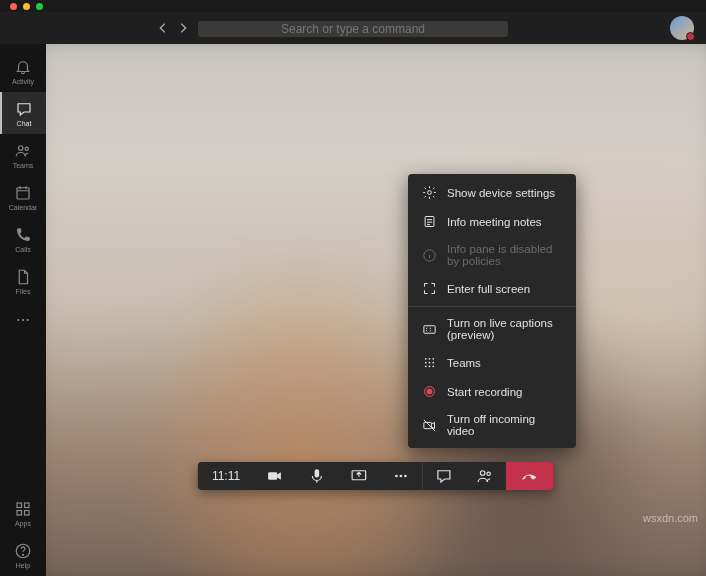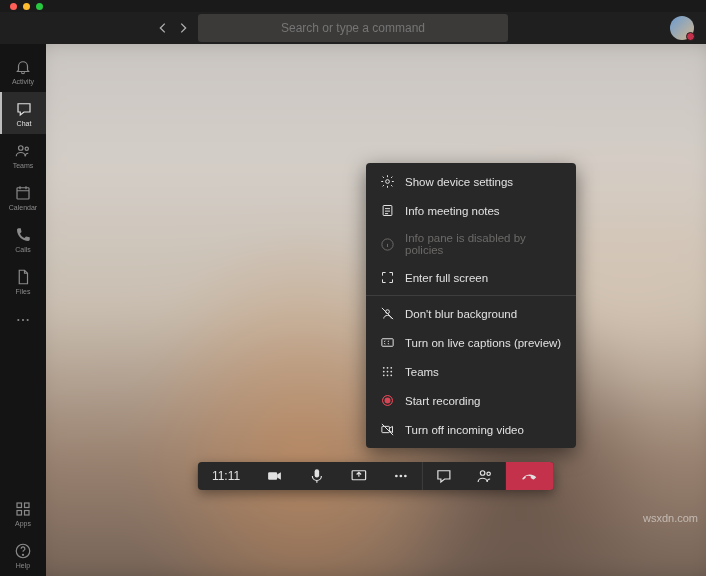--- a/index.html
+++ b/index.html
@@ -11,21 +11,21 @@
     .mac-close { background: #ff5f57; }
     .mac-min { background: #febc2e; }
     .mac-max { background: #28c840; }
 
     
     .topbar { height: 32px; background: #1f1f1f; display: flex; align-items: center; padding: 0 12px; gap: 8px; position: relative; }
     .nav-arrows { display: flex; gap: 6px; margin-left: 144px; align-items: center; }
     .nav-arrow { color: #b0b0b0; cursor: pointer; display: flex; }
     .compose-btn { color: #b0b0b0; margin-left: 8px; cursor: pointer; display: flex; }
     .search-wrap { position: absolute; left: 50%; transform: translateX(-50%); width: 310px; }
-    .search { width: 100%; height: 28px; background: #3b3a39; border: none; border-radius: 3px; color: #d0d0d0; font-size: 12px; text-align: center; outline: none; }
+    .search { width: 100%; height: 16px; background: #3b3a39; border: none; border-radius: 3px; color: #d0d0d0; font-size: 12px; text-align: center; outline: none; }
     .avatar-wrap { margin-left: auto; position: relative; }
     .avatar { width: 24px; height: 24px; border-radius: 50%; background: linear-gradient(135deg, #6b9bd1, #d1b890); }
     .presence { position: absolute; bottom: -1px; right: -1px; width: 9px; height: 9px; border-radius: 50%; background: #c4314b; border: 1.5px solid #1f1f1f; }
 
     
     .rail { position: absolute; left: 0; top: 44px; bottom: 0; width: 46px; background: #141414; display: flex; flex-direction: column; align-items: center; padding-top: 6px; }
     .rail-item { width: 46px; height: 42px; display: flex; flex-direction: column; align-items: center; justify-content: center; gap: 2px; cursor: pointer; color: #8a8a8a; }
     .rail-item.active { background: #2b2b2b; color: #e1e1e1; border-left: 2px solid #bdbdbd; }
     .rail-item svg { width: 18px; height: 18px; }
     .rail-label { font-size: 7px; }
@@ -43,21 +43,21 @@
 
     
     .callbar { position: absolute; left: 50%; transform: translateX(-50%); bottom: 86px; display: flex; align-items: stretch; background: #292828; border-radius: 4px; box-shadow: 0 4px 12px rgba(0,0,0,0.4); height: 28px; overflow: hidden; }
     .call-time { color: #e1e1e1; font-size: 12px; display: flex; align-items: center; padding: 0 14px; }
     .call-btn { width: 42px; display: flex; align-items: center; justify-content: center; color: #e1e1e1; cursor: pointer; }
     .call-btn.sep-left { border-left: 1px solid #3f3e3d; }
     .call-btn svg { width: 18px; height: 18px; }
     .hangup { background: #c4314b; width: 48px; }
 
     
-    .ctxmenu { position: absolute; right: 130px; bottom: 128px; width: 210px; background: #292828; border-radius: 4px; box-shadow: 0 6px 20px rgba(0,0,0,0.5); padding: 4px 0; }
+    .ctxmenu { position: absolute; right: 130px; bottom: 128px; width: 168px; background: #292828; border-radius: 4px; box-shadow: 0 6px 20px rgba(0,0,0,0.5); padding: 4px 0; }
     .ctx-item { display: flex; align-items: center; gap: 10px; padding: 7px 14px; color: #e1e1e1; font-size: 11.5px; cursor: pointer; }
     .ctx-item.disabled { color: #6b6a68; cursor: default; }
     .ctx-item svg, .ctx-item .iconbox { width: 15px; height: 15px; flex-shrink: 0; display: flex; align-items: center; justify-content: center; }
     .ctx-divider { height: 1px; background: #3f3e3d; margin: 3px 0; }
     .rec-dot { width: 11px; height: 11px; border-radius: 50%; border: 1.5px solid #d74654; background: #d74654; box-shadow: inset 0 0 0 1.5px #292828; }
 
     
     .wm { position: absolute; right: 8px; bottom: 52px; color: rgba(255,255,255,0.5); font-size: 11px; font-family: Arial; pointer-events: none;}
   </style>
 </head>
@@ -192,28 +192,20 @@
         </svg>
       <span>Info pane is disabled by policies</span>
     </div>
     <div class="ctx-item">
       <svg viewBox="0 0 24 24" fill="none" stroke="currentColor" stroke-width="1.6">
           <path d="M4 9V4h5M20 9V4h-5M4 15v5h5M20 15v5h-5"></path>
         </svg>
       <span>Enter full screen</span>
     </div>
     <div class="ctx-divider"></div>
-    <div class="ctx-item">
-      <svg viewBox="0 0 24 24" fill="none" stroke="currentColor" stroke-width="1.6">
-          <circle cx="12" cy="9" r="3"></circle>
-          <path d="M6 20c0-3 3-5 6-5s6 2 6 5"></path>
-          <path d="M3 3l18 18"></path>
-        </svg>
-      <span>Don't blur background</span>
-    </div>
     <div class="ctx-item">
       <svg viewBox="0 0 24 24" fill="none" stroke="currentColor" stroke-width="1.6">
           <rect x="3" y="6" width="18" height="12" rx="1"></rect>
           <path d="M7 13c0 1 .7 1.5 1.5 1.5M7 11c0-1 .7-1.5 1.5-1.5M13 13c0 1 .7 1.5 1.5 1.5M13 11c0-1 .7-1.5 1.5-1.5"></path>
         </svg>
       <span>Turn on live captions (preview)</span>
     </div>
     <div class="ctx-item">
       <span class="iconbox">
         <svg viewBox="0 0 24 24" width="15" height="15" fill="currentColor">

